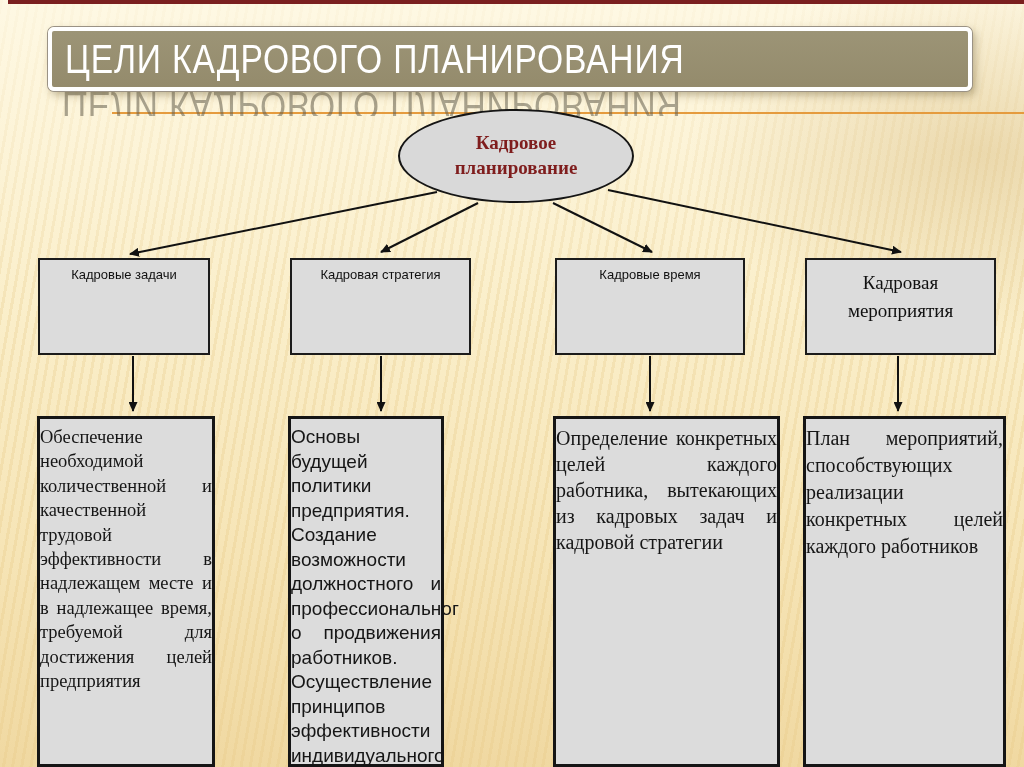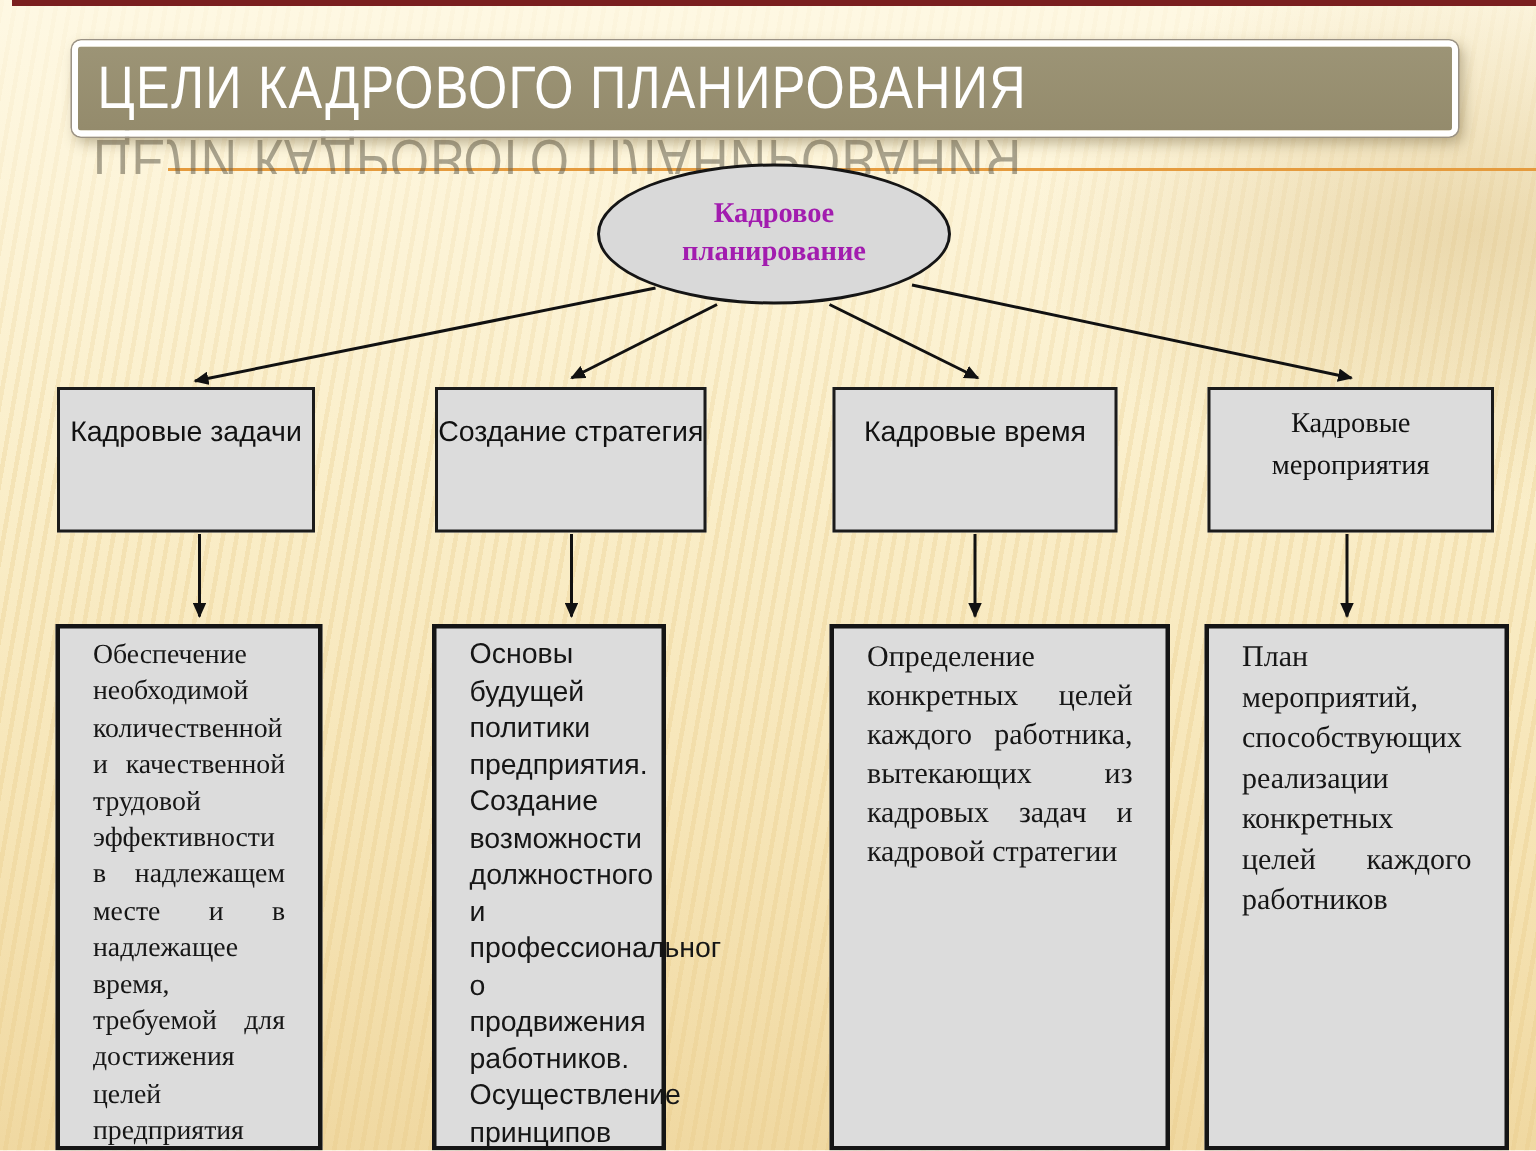--- a/index.html
+++ b/index.html
@@ -38,40 +38,40 @@
   
   .connectors { position:absolute; left:0; top:0; width:1024px; height:767px; z-index:2; pointer-events:none; }
 
   
   .root-node {
     position:absolute; left:398px; top:109px; width:236px; height:94px; box-sizing:border-box;
     background:#d9d9d9; border:2px solid #151515; border-radius:50%;
     display:flex; align-items:center; justify-content:center; z-index:3;
   }
   .root-node .label {
-    width:152px; text-align:center; color:#a21caf;
+    width:152px; text-align:center; color:#7f1d1d;
     font-family:"Liberation Serif", serif; font-weight:700; font-size:19px; line-height:1.3;
   }
 
   
   .tbox {
     position:absolute; top:258px; height:97px; box-sizing:border-box;
     background:#dcdcdc; border:2px solid #1b1b1b; z-index:3;
-    text-align:center; padding-top:18px; font-size:19px; color:#111;
+    text-align:center; padding-top:7px; font-size:13px; color:#111;
   }
   .tbox-0 { left:38px;  width:172px; }
   .tbox-1 { left:290px; width:181px; }
   .tbox-2 { left:555px; width:190px; }
   .tbox-3 { left:805px; width:191px; font-family:"Liberation Serif", serif; font-size:19px; line-height:1.45; padding-top:9px; }
   .tbox-3 .label { display:block; margin:0 auto; width:120px; }
 
   
   .bbox {
     position:absolute; top:416px; height:351px; box-sizing:border-box;
-    background:#dcdcdc; border:3px solid #151515; z-index:3; padding:6px 22px; color:#161616;
+    background:#dcdcdc; border:3px solid #151515; z-index:3; padding:6px 0; color:#161616;
   }
   .bbox .desc { text-align:justify; }
   .bbox-0 { left:37px;  width:178px; }
   .bbox-0 .desc { font-family:"Liberation Serif", serif; font-size:18.5px; line-height:1.32; }
   .bbox-1 { left:288px; width:156px; }
   .bbox-1 .desc { font-family:"Liberation Sans", sans-serif; font-size:19px; line-height:1.29; }
   .bbox-2 { left:553px; width:227px; }
   .bbox-2 .desc { font-family:"Liberation Serif", serif; font-size:20px; line-height:1.3; }
   .bbox-3 { left:803px; width:203px; }
   .bbox-3 .desc { font-family:"Liberation Serif", serif; font-size:20px; line-height:1.35; }
@@ -112,27 +112,27 @@
   </svg>
 
   <div class="root-node">
     <div class="label">Кадровое планирование</div>
   </div>
 
   <div class="tbox tbox-0">
     <span class="label">Кадровые задачи</span>
   </div>
   <div class="tbox tbox-1">
-    <span class="label">Создание стратегия</span>
+    <span class="label">Кадровая стратегия</span>
   </div>
   <div class="tbox tbox-2">
     <span class="label">Кадровые время</span>
   </div>
   <div class="tbox tbox-3">
-    <span class="label">Кадровые мероприятия</span>
+    <span class="label">Кадровая мероприятия</span>
   </div>
 
   <div class="bbox bbox-0">
     <div class="desc">Обеспечение необходимой количественной и качественной трудовой эффективности в надлежащем месте и в надлежащее время, требуемой для достижения целей предприятия</div>
   </div>
   <div class="bbox bbox-1">
     <div class="desc">Основы будущей политики предприятия. Создание возможности должностного и профессиональног о продвижения работников. Осуществление принципов эффективности индивидуального труда</div>
   </div>
   <div class="bbox bbox-2">
     <div class="desc">Определение конкретных целей каждого работника, вытекающих из кадровых задач и кадровой стратегии</div>

